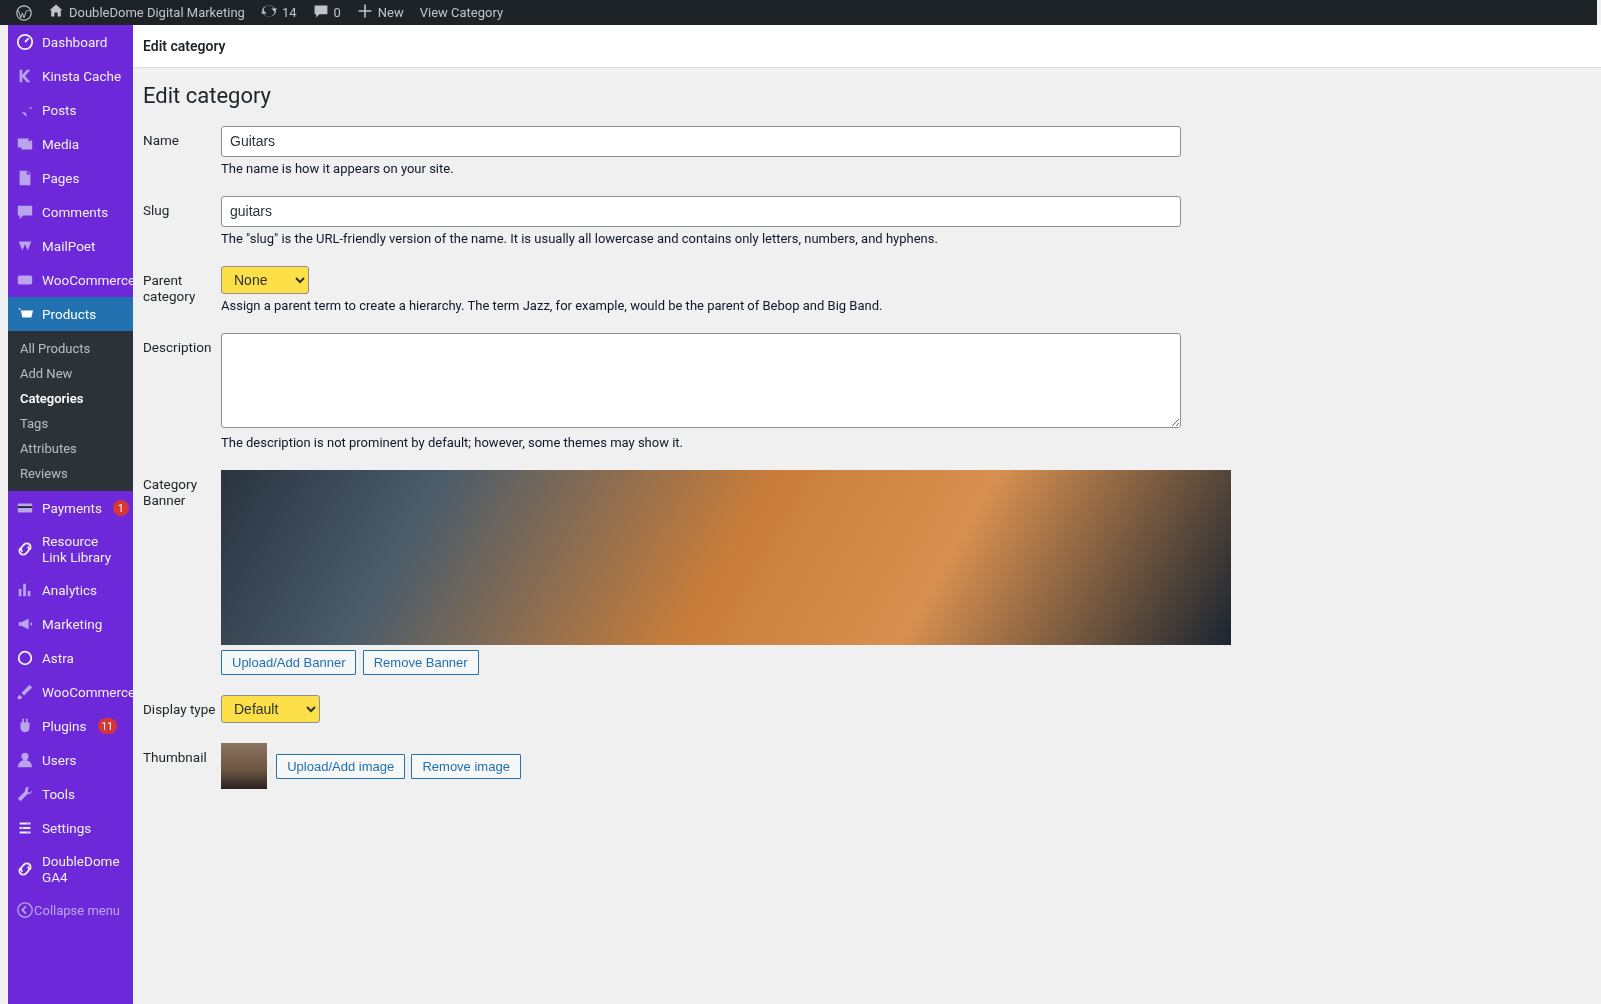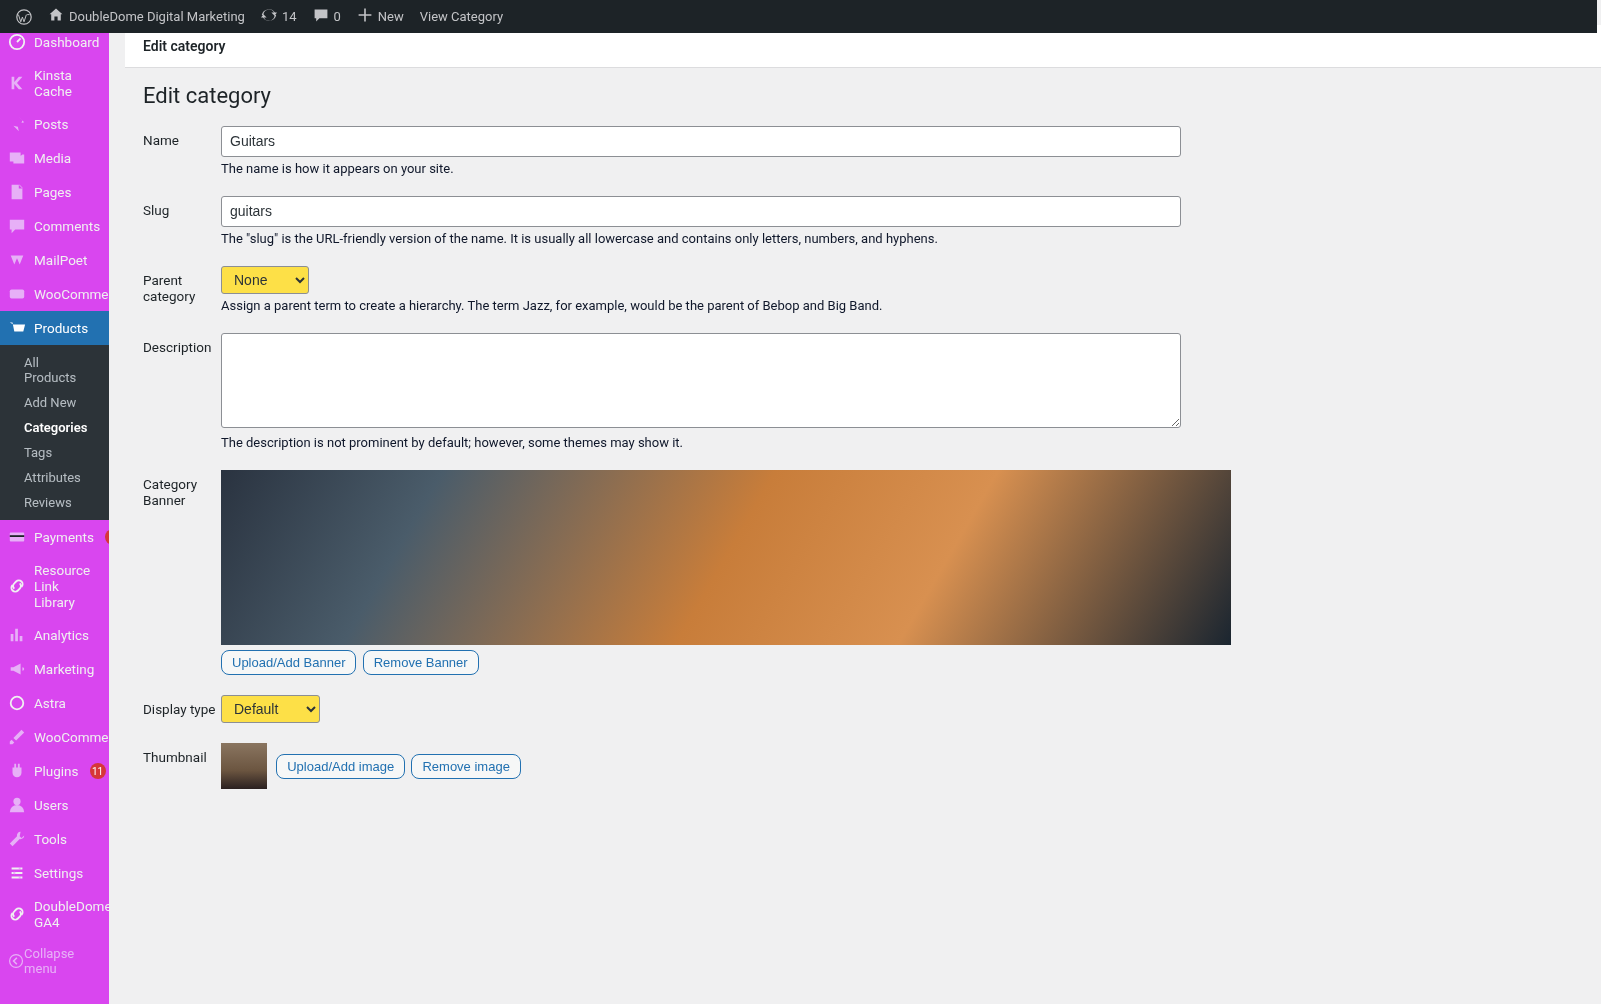--- a/index.html
+++ b/index.html
@@ -5,21 +5,21 @@
     * { box-sizing: border-box; margin: 0; padding: 0; }
     body {
       font-family: -apple-system, BlinkMacSystemFont, "Segoe UI", Roboto, sans-serif;
       font-size: 13px;
       color: #3c434a;
       background: #f0f0f1;
     }
     
     
     .toolbar {
-      height: 33px;
+      height: 25px;
       background: #1d2327;
       color: #c3c4c7;
       display: flex;
       align-items: center;
       padding: 0 8px;
       position: fixed;
       top: 0; left: 0; right: 4px;
       z-index: 100;
       font-size: 13px;
     }
@@ -30,24 +30,24 @@
       height: 100%;
       cursor: pointer;
       gap: 5px;
     }
     .toolbar svg { width: 16px; height: 16px; fill: currentColor; }
     
     
     .sidebar {
       position: fixed;
       top: 25px;
-      left: 0;
+      left: 8px;
       bottom: 0;
-      width: 109px;
-      background: #d946ef;
+      width: 125px;
+      background: #6d28d9;
       color: #f0f0f1;
       overflow-y: auto;
       font-size: 13.5px;
     }
     .menu-item {
       display: flex;
       align-items: center;
       padding: 8px 8px;
       cursor: pointer;
       gap: 8px;
@@ -68,21 +68,21 @@
       min-width: 16px;
       height: 16px;
       display: inline-flex;
       align-items: center;
       justify-content: center;
       padding: 0 4px;
       margin-left: 3px;
     }
     .submenu {
       background: #2c3338;
-      padding: 5px 12px;
+      padding: 5px 0;
     }
     .submenu .sub-item {
       padding: 5px 12px;
       cursor: pointer;
       font-size: 13px;
       color: rgba(240,246,252,0.7);
     }
     .submenu .sub-item.current { color: #fff; font-weight: 600; }
     .collapse-item {
       display:flex; align-items:center; 
@@ -151,21 +151,21 @@
       width: 46px; height: 46px;
       background: linear-gradient(#8a7560 0%, #6b5540 60%, #2a2020 100%);
       display:inline-block;
       vertical-align: middle;
       margin-right: 6px;
     }
     .btn {
       display:inline-block;
       padding: 4px 10px;
       border: 1px solid #2271b1;
-      border-radius: 8px;
+      border-radius: 1px;
       background: #f6f7f7;
       color: #2271b1;
       font-size: 13px;
       cursor: pointer;
       margin-right: 3px;
       vertical-align: middle;
     }
     .btn-primary {
       background: #2271b1;
       color: #fff;

